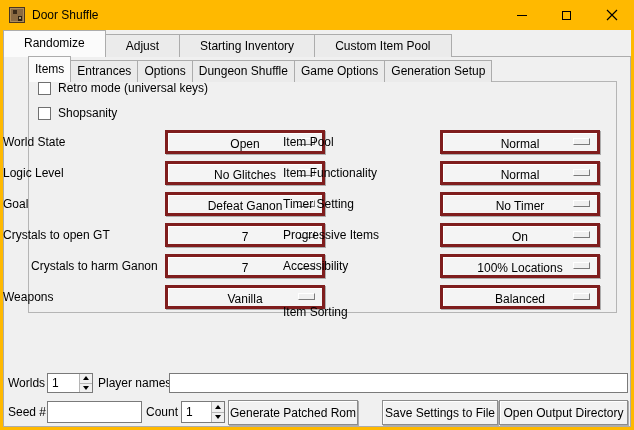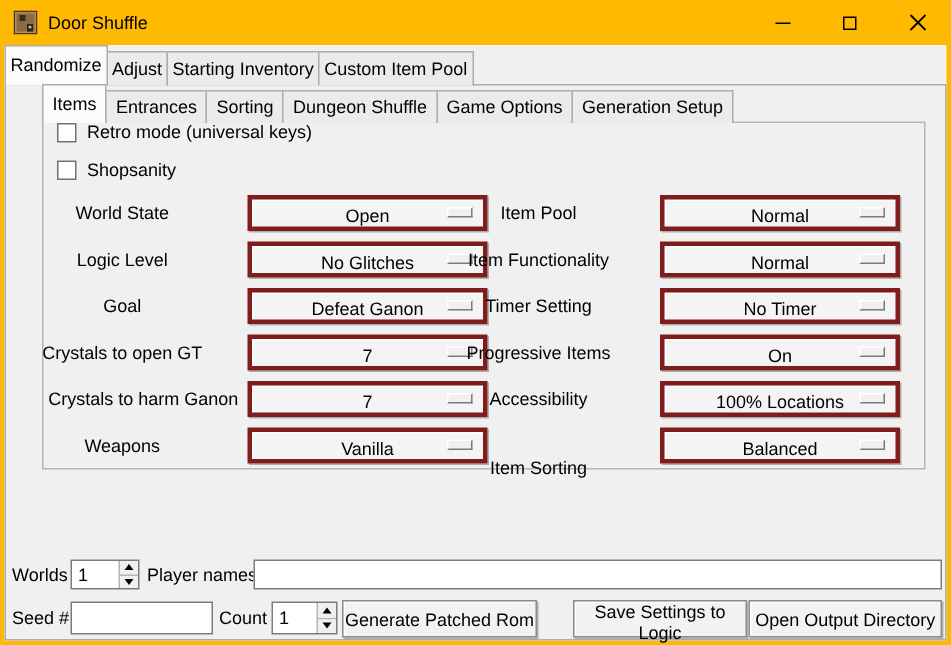--- a/index.html
+++ b/index.html
@@ -30,41 +30,41 @@
   .main-panel{
     position:absolute;left:0;top:26px;right:0;bottom:0;
     background:var(--bg);border:1px solid #ACACAC;
   }
   
   .tabrow{position:absolute;display:flex;align-items:flex-end;}
   .tabrow-main{left:0;top:0;height:27px;z-index:3;}
   .tabrow-sub{left:25px;top:26px;height:26px;z-index:3;}
   .tab{
     background:#EBEBEB;border:1px solid #ACACAC;border-bottom:none;
-    height:23px;line-height:22px;padding:0 3px;margin-right:-1px;
+    height:23px;line-height:22px;padding:0 20px;margin-right:-1px;
     text-align:center;white-space:nowrap;cursor:default;
   }
   .tabrow-sub .tab{height:22px;line-height:21px;padding:0 6px;}
   .tab.selected{
     background:#FBFBFB;height:27px;line-height:25px;z-index:4;position:relative;
   }
   .tabrow-sub .tab.selected{height:26px;line-height:24px;}
   
   .items-frame{
     position:absolute;left:25px;top:51px;width:589px;height:232px;
     border:1px solid #B5B5B5;background:var(--bg);z-index:1;
   }
   
   .check-row{position:absolute;display:flex;align-items:center;height:16px;z-index:2;}
   .checkbox{
     width:13px;height:13px;background:#fff;border:1px solid #707070;margin-right:7px;flex:none;
   }
   
   .opt-label{
-    position:absolute;height:24px;line-height:24px;text-align:center;z-index:2;
+    position:absolute;height:24px;line-height:24px;text-align:left;z-index:2;
   }
   .dropdown{
     position:absolute;width:160px;height:24px;z-index:2;
     background:#F4F4F4;border:3px solid #7f1d1d;
     box-shadow:1px 1px 0 #ADADAD, inset 1px 1px 0 #FFFFFF;
     text-align:center;line-height:22px;cursor:default;
   }
   .dd-indicator{
     position:absolute;right:7px;top:50%;margin-top:-4px;width:17px;height:7px;
     background:#F0F0F0;border:1px solid;border-color:#FFFFFF #7B7B7B #7B7B7B #FFFFFF;
@@ -128,21 +128,21 @@
     <div class="tabrow tabrow-main">
       <div class="tab selected">Randomize</div>
       <div class="tab">Adjust</div>
       <div class="tab">Starting Inventory</div>
       <div class="tab">Custom Item Pool</div>
     </div>
 
     <div class="tabrow tabrow-sub">
       <div class="tab selected">Items</div>
       <div class="tab">Entrances</div>
-      <div class="tab">Sorting</div>
+      <div class="tab">Options</div>
       <div class="tab">Dungeon Shuffle</div>
       <div class="tab">Game Options</div>
       <div class="tab">Generation Setup</div>
     </div>
 
     <div class="items-frame"></div>
 
     <div class="check-row" style="left:35px;top:50px;">
       <div class="checkbox"></div>
       <span>Retro mode (universal keys)</span>
@@ -237,16 +237,16 @@
       <div class="spin-buttons">
         <div class="spin-up">
             <i class="tri-up"></i>
           </div>
         <div class="spin-down">
             <i class="tri-down"></i>
           </div>
       </div>
     </div>
     <button class="btn" style="left:225px;top:370px;width:130px;height:25px;">Generate Patched Rom</button>
-    <button class="btn" style="left:379px;top:370px;width:116px;height:25px;">Save Settings to Logic</button>
+    <button class="btn" style="left:379px;top:370px;width:116px;height:25px;">Save Settings to File</button>
     <button class="btn" style="left:496px;top:370px;width:129px;height:25px;">Open Output Directory</button>
   </div>
 </div>
 
 </body></html>

